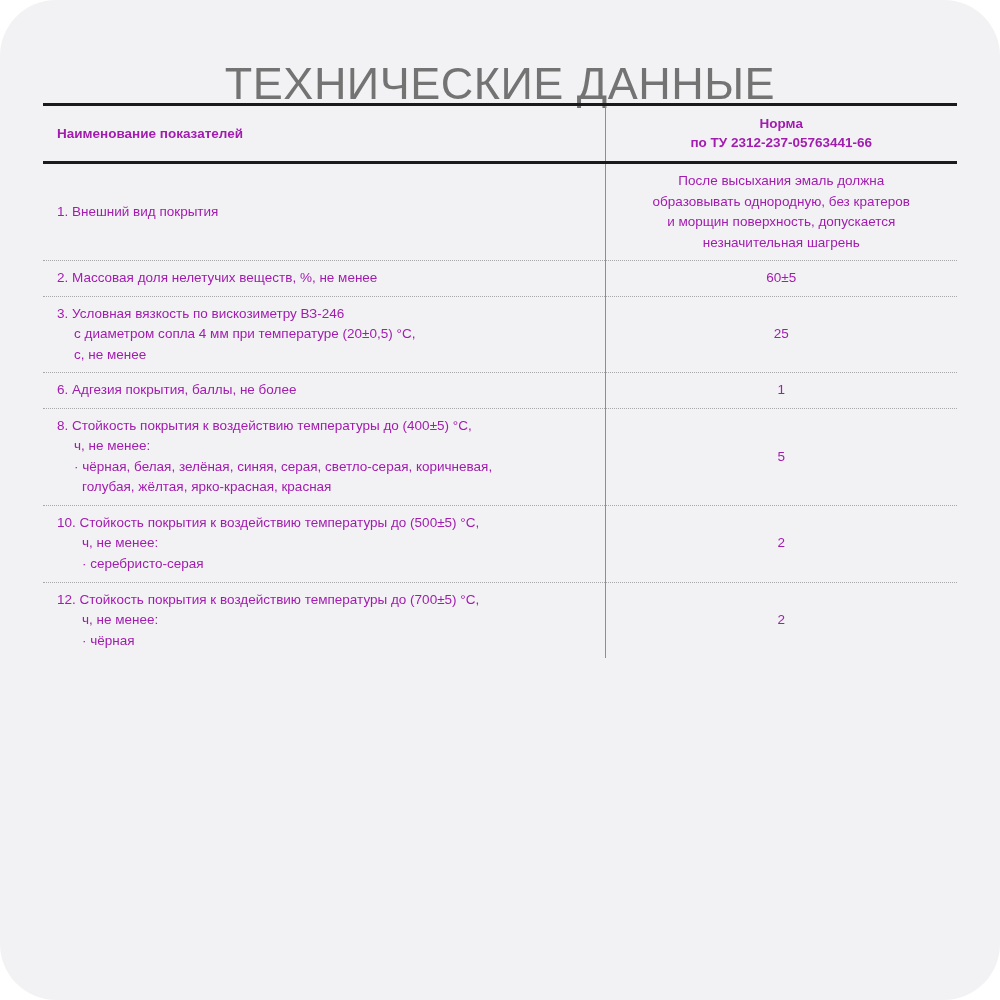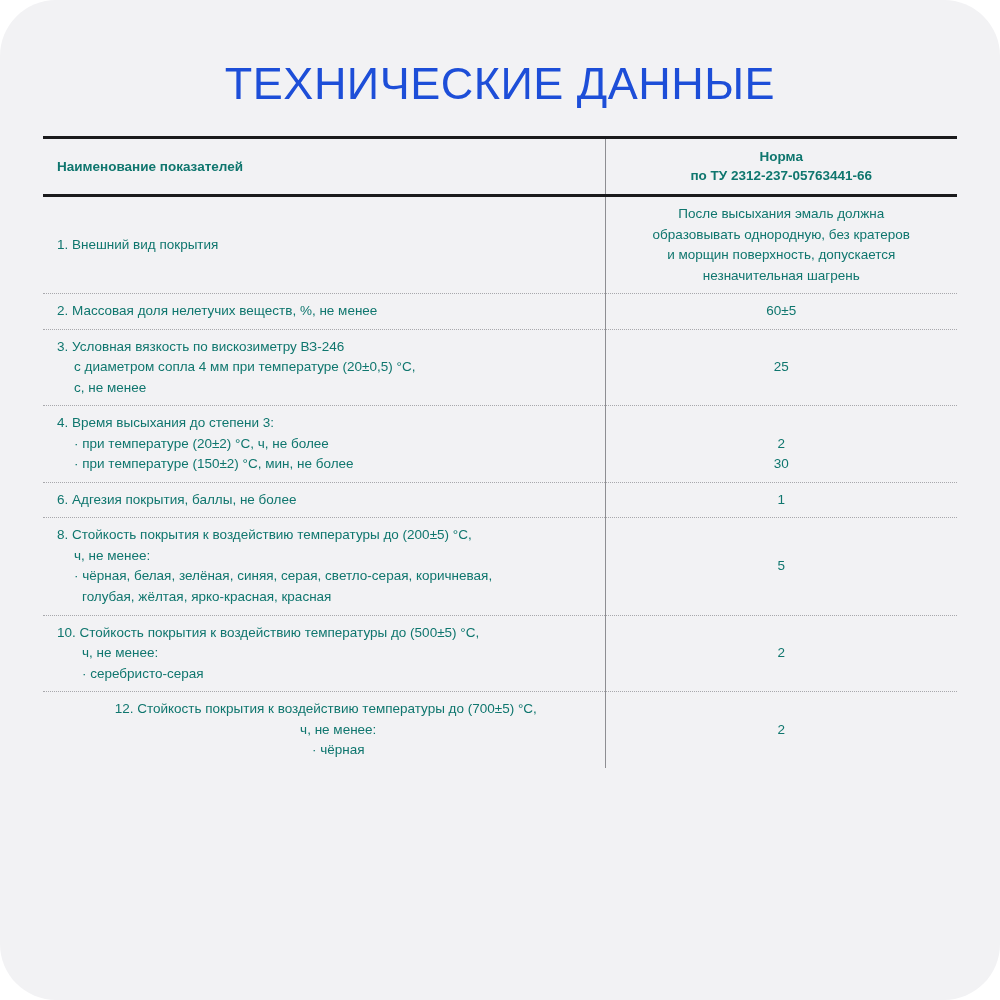--- a/index.html
+++ b/index.html
@@ -24,35 +24,34 @@
   }
   #page-title {
     position: absolute;
     left: 0;
     top: 28px;
     width: 1000px;
     text-align: center;
     font-size: 45px;
     font-weight: 300;
     letter-spacing: 0.5px;
-    color: #1d4ed8;
+    color: #737373;
     white-space: nowrap;
   }
   #table-wrap {
     position: absolute;
     left: 43px;
     top: 103px;
     width: 914px;
   }
   table.spec-table {
     width: 914px;
     border-collapse: collapse;
     table-layout: fixed;
-    color: #0f766e;
-    margin-top: 33px;
+    color: #a21caf;
   }
   table.spec-table col.c-name { width: 562px; }
   table.spec-table col.c-val  { width: 352px; }
 
   thead th {
     padding: 9px 0 9px 0;
     font-size: 13.5px;
     font-weight: bold;
     vertical-align: middle;
   }
@@ -71,21 +70,20 @@
   }
 
   tbody tr td {
     border-bottom: 1px dotted #a8a8ac;
     vertical-align: middle;
     font-size: 13.5px;
     line-height: 1.52;
   }
   tbody tr:last-child td {
     border-bottom: none;
-    text-align: center;
   }
   tbody td.t-name {
     text-align: left;
     padding: 7px 10px 7px 14px;
   }
   tbody td.t-val {
     text-align: center;
     border-left: 1px solid #8e8e92;
     padding: 7px 8px;
   }
@@ -141,41 +139,29 @@
               <span class="ln">3. Условная вязкость по вискозиметру ВЗ-246</span>
               <span class="ln ind1">с диаметром сопла 4 мм при температуре (20±0,5) °С,</span>
               <span class="ln ind1">с, не менее</span>
             </td>
             <td class="t-val">
               <span class="ln">25</span>
             </td>
           </tr>
           <tr>
             <td class="t-name">
-              <span class="ln">4. Время высыхания до степени 3:</span>
-              <span class="ln ind1">· при температуре (20±2) °С, ч, не более</span>
-              <span class="ln ind1">· при температуре (150±2) °С, мин, не более</span>
-            </td>
-            <td class="t-val">
-              <span class="vspacer"></span>
-              <span class="ln">2</span>
-              <span class="ln">30</span>
-            </td>
-          </tr>
-          <tr>
-            <td class="t-name">
               <span class="ln">6. Адгезия покрытия, баллы, не более</span>
             </td>
             <td class="t-val">
               <span class="ln">1</span>
             </td>
           </tr>
           <tr>
             <td class="t-name">
-              <span class="ln">8. Стойкость покрытия к воздействию температуры до (200±5) °С,</span>
+              <span class="ln">8. Стойкость покрытия к воздействию температуры до (400±5) °С,</span>
               <span class="ln ind1">ч, не менее:</span>
               <span class="ln ind1">· чёрная, белая, зелёная, синяя, серая, светло-серая, коричневая,</span>
               <span class="ln ind2">голубая, жёлтая, ярко-красная, красная</span>
             </td>
             <td class="t-val">
               <span class="ln">5</span>
             </td>
           </tr>
           <tr>
             <td class="t-name">

